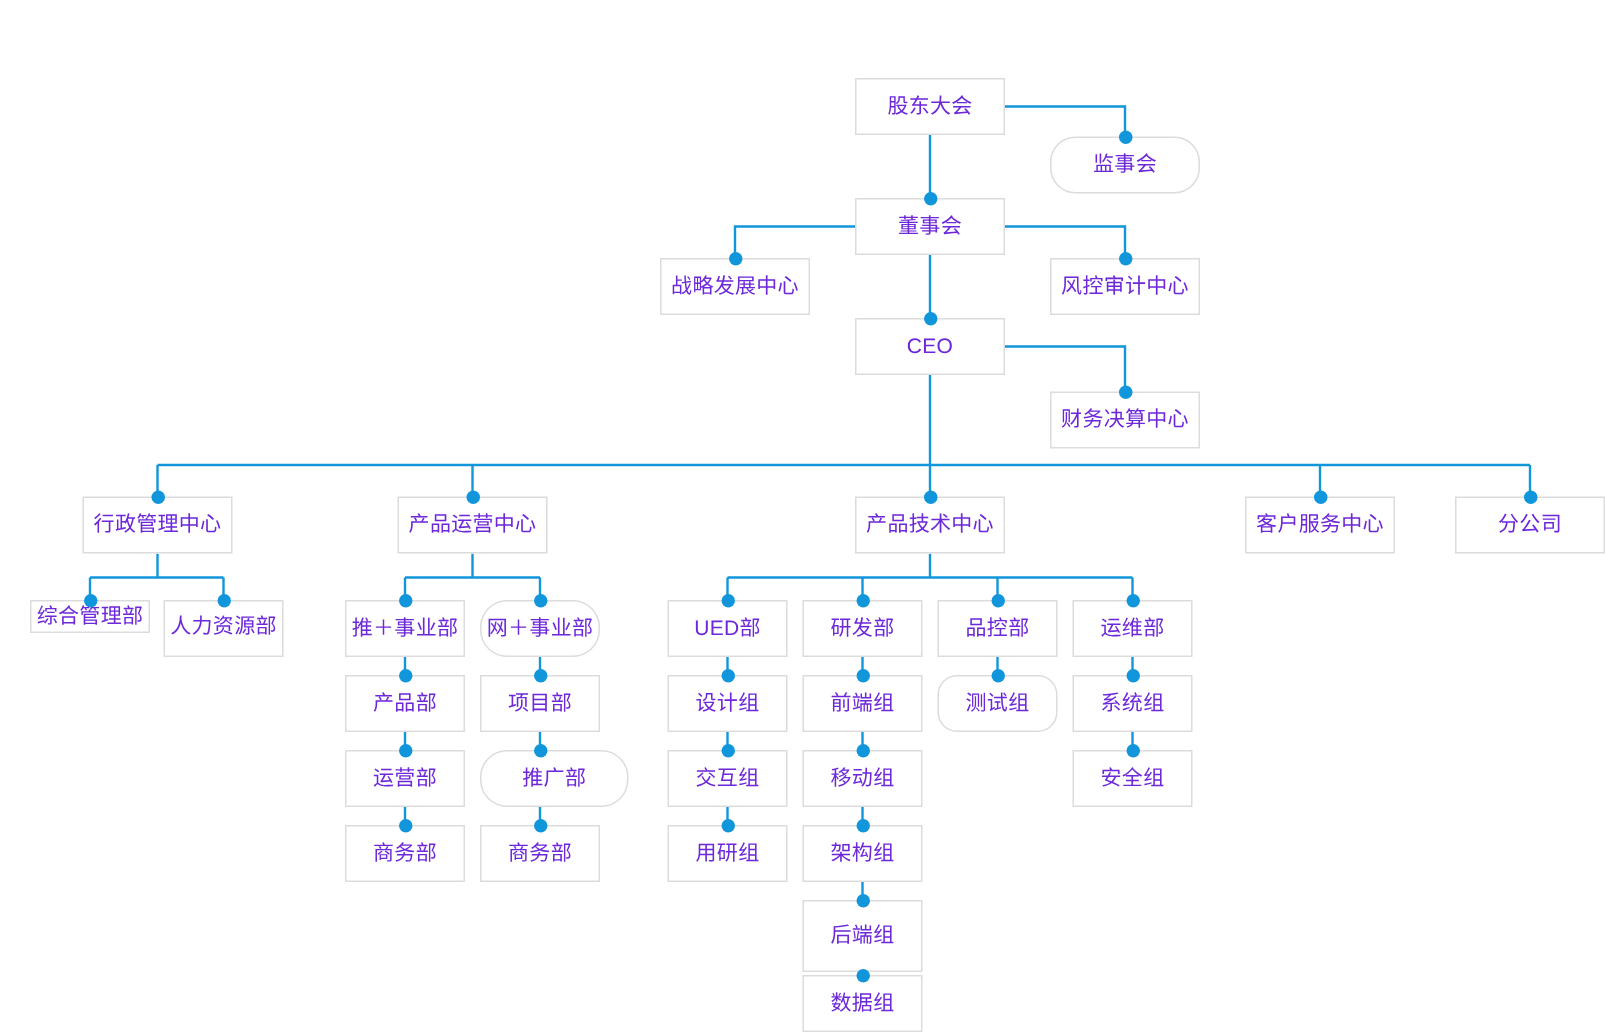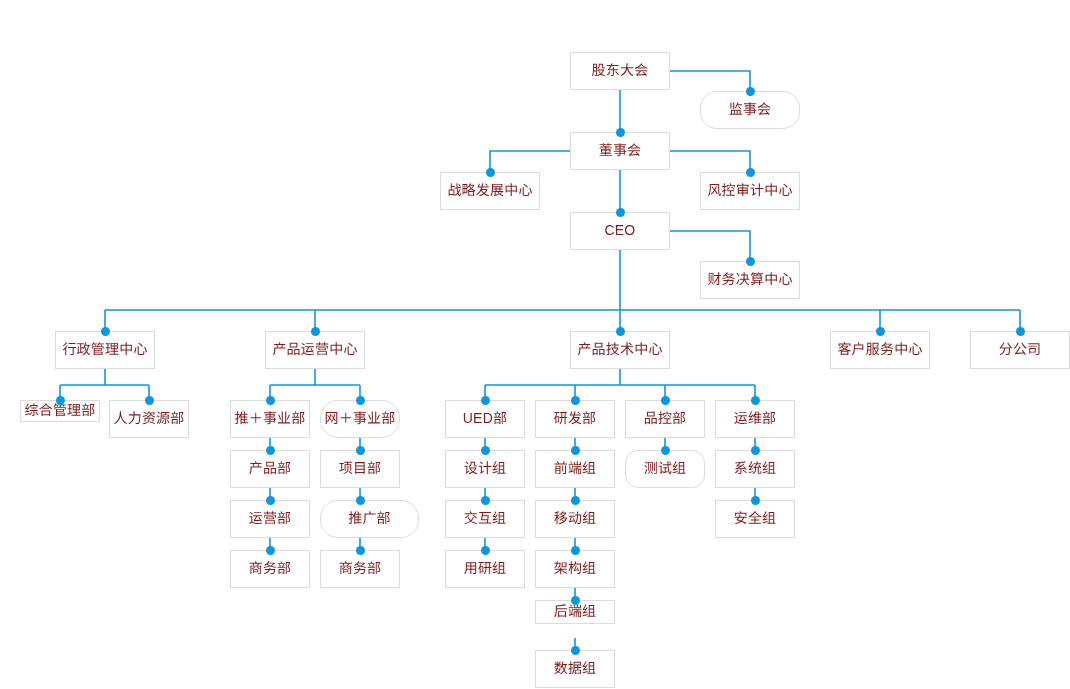--- a/index.html
+++ b/index.html
@@ -24,21 +24,21 @@
     top: 0;
     width: 1070px;
     height: 689px;
     pointer-events: none;
   }
   .node {
     position: absolute;
     box-sizing: border-box;
     background: #ffffff;
     border: 1px solid #dcdcdc;
-    color: #7f1d1d;
+    color: #6d28d9;
     display: flex;
     align-items: center;
     justify-content: center;
     text-align: center;
     font-size: 14px;
     line-height: 1.1;
     letter-spacing: 0.2px;
     white-space: nowrap;
     z-index: 2;
   }
@@ -262,21 +262,21 @@
   </div>
   <div class="node" style="left:535px; top:450px; width:80px; height:38px;">
     <span class="node-label">前端组</span>
   </div>
   <div class="node" style="left:535px; top:500px; width:80px; height:38px;">
     <span class="node-label">移动组</span>
   </div>
   <div class="node" style="left:535px; top:550px; width:80px; height:38px;">
     <span class="node-label">架构组</span>
   </div>
-  <div class="node" style="left:535px; top:600px; width:80px; height:24px;">
+  <div class="node" style="left:535px; top:600px; width:80px; height:48px;">
     <span class="node-label">后端组</span>
   </div>
   <div class="node" style="left:535px; top:650px; width:80px; height:38px;">
     <span class="node-label">数据组</span>
   </div>
 
   <div class="node" style="left:625px; top:400px; width:80px; height:38px;">
     <span class="node-label">品控部</span>
   </div>
   <div class="node" style="left:625px; top:450px; width:80px; height:38px;border-radius:13px;">

